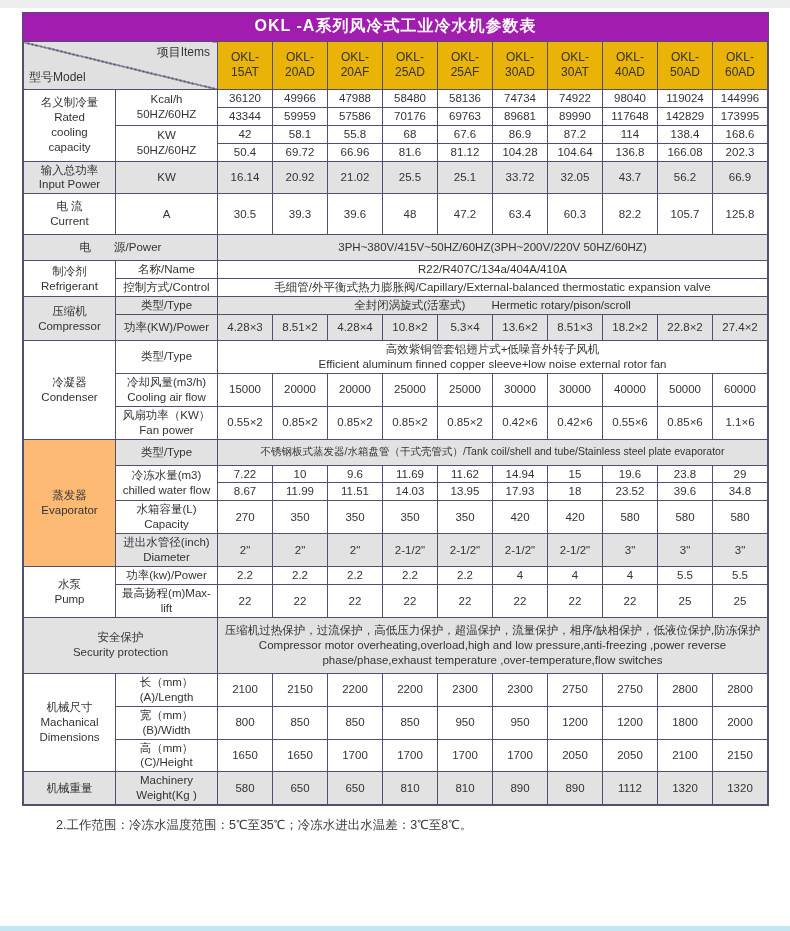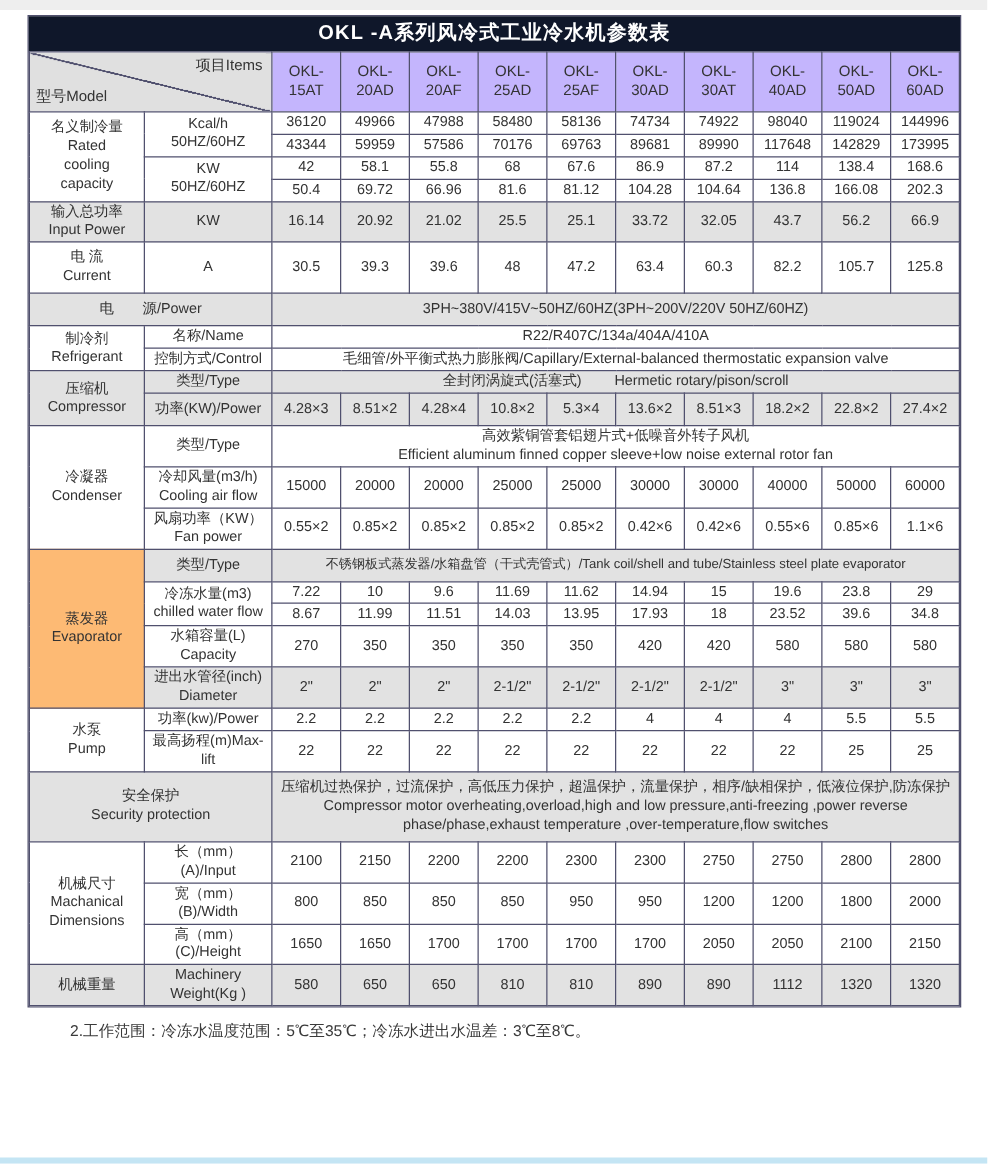--- a/index.html
+++ b/index.html
@@ -8,27 +8,27 @@
   .top-strip { position: absolute; top: 0; left: 0; width: 100%; height: 8px; background: #eeeeee; }
   .bottom-strip { position: absolute; bottom: 0; left: 0; width: 100%; height: 5px; background: #c4e5f4; }
 
   .header { display: flex; align-items: flex-start; padding: 26px 0 0 24px; }
   .arrow-logo { width: 54px; height: 56px; flex: 0 0 auto; }
   .titles { margin-left: 6px; }
   .title-cn { font-size: 29px; font-weight: 700; color: #1c1c1c; letter-spacing: 0.5px; line-height: 1.15; }
   .title-en { font-size: 17.5px; font-weight: 400; color: #1c1c1c; margin-top: 3px; letter-spacing: 0.2px; }
 
   .table-wrap { margin: 12px 21px 0 22px; border: 1px solid #50506e; }
-  .caption-bar { background: #0f172a; color: #ffffff; text-align: center; font-size: 16px;
+  .caption-bar { background: #a21caf; color: #ffffff; text-align: center; font-size: 16px;
                  font-weight: 600; padding: 3px 0 4px 0; letter-spacing: 1px; }
   table { border-collapse: collapse; width: 100%; table-layout: fixed; }
   col.c-label { width: 92px; } col.c-sub { width: 102px; }
   th, td { border: 1px solid #50506e; font-size: 11.5px; color: #333; text-align: center;
            vertical-align: middle; padding: 1px 2px; line-height: 1.3; white-space: pre-line; }
-  thead th { background: #c4b5fd; font-weight: 400; font-size: 12px; padding: 2px 1px; }
+  thead th { background: #eab308; font-weight: 400; font-size: 12px; padding: 2px 1px; }
   td.g, th.g { background: #e2e2e2; }
   td.w { background: #fdba74; }
   tr.g td { background: #e2e2e2; }
   td.pad { padding: 5px 2px; }
   td.fs10 { font-size: 10.5px; }
   .corner { position: relative; height: 34px; padding: 0;
             background: linear-gradient(to top right, #e0e0e0 calc(50% - 0.7px), #50506e calc(50% - 0.7px),
                         #50506e calc(50% + 0.7px), #e0e0e0 calc(50% + 0.7px)); }
   .corner .cnr-model { position: absolute; left: 5px; bottom: 3px; font-size: 12px; }
   .corner .cnr-items { position: absolute; right: 7px; top: 3px; font-size: 12px; }
@@ -335,21 +335,21 @@
           <tr class="g">
             <td colspan="2">安全保护
 Security protection</td>
             <td colspan="10" class="pad">压缩机过热保护，过流保护，高低压力保护，超温保护，流量保护，相序/缺相保护，低液位保护,防冻保护
 Compressor motor overheating,overload,high and low pressure,anti-freezing ,power reverse phase/phase,exhaust temperature ,over-temperature,flow switches</td>
           </tr>
           <tr>
             <td rowspan="3">机械尺寸
 Machanical
 Dimensions</td>
-            <td>长（mm）(A)/Input</td>
+            <td>长（mm）(A)/Length</td>
             <td>2100</td>
             <td>2150</td>
             <td>2200</td>
             <td>2200</td>
             <td>2300</td>
             <td>2300</td>
             <td>2750</td>
             <td>2750</td>
             <td>2800</td>
             <td>2800</td>

